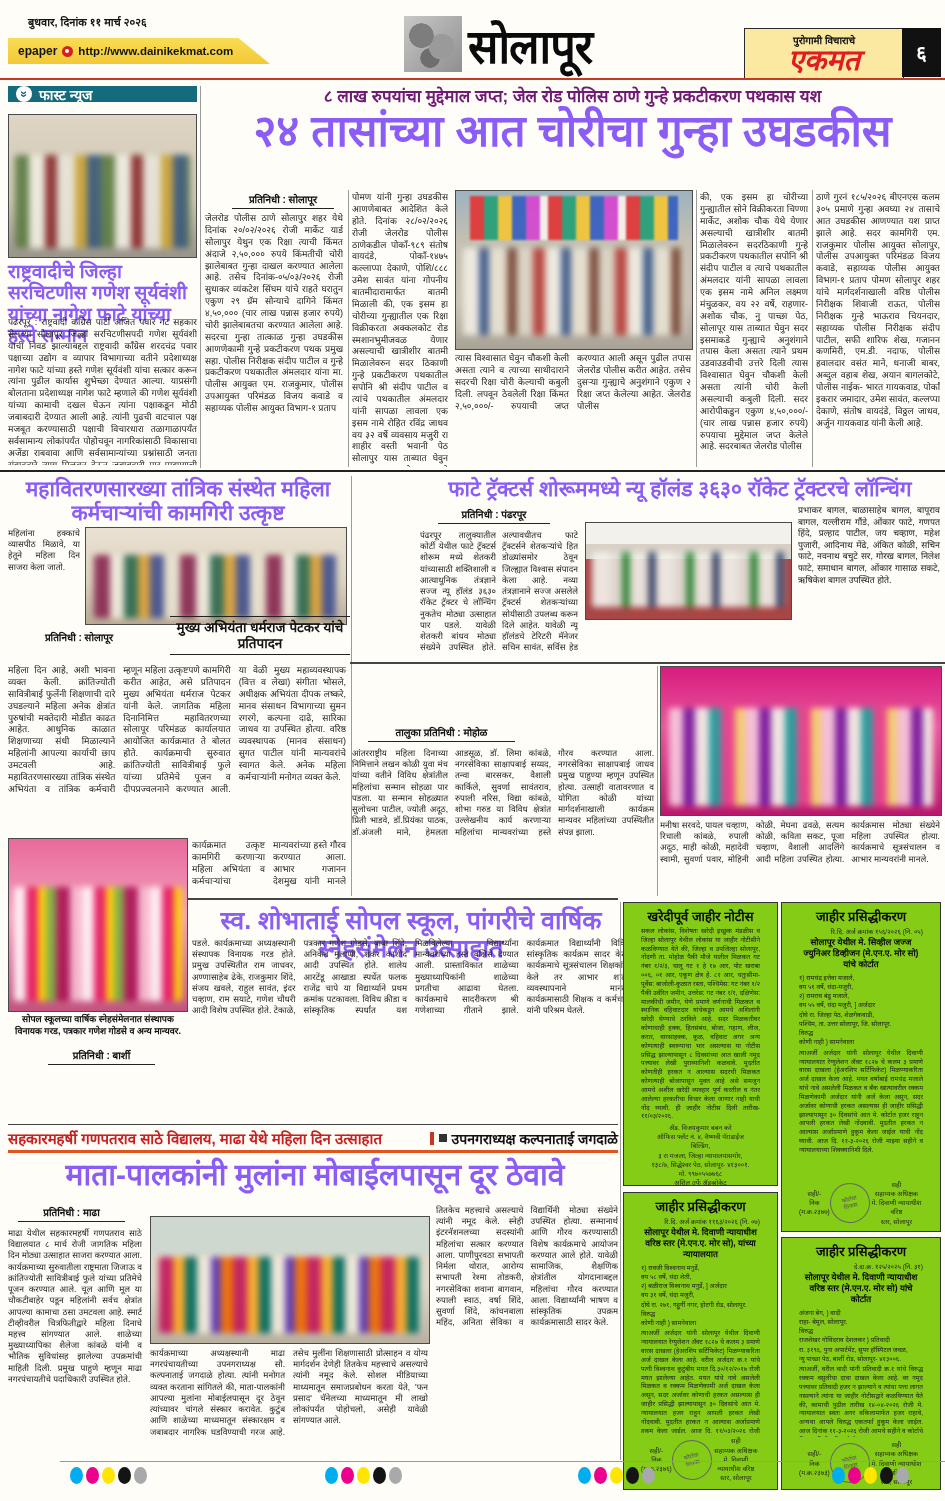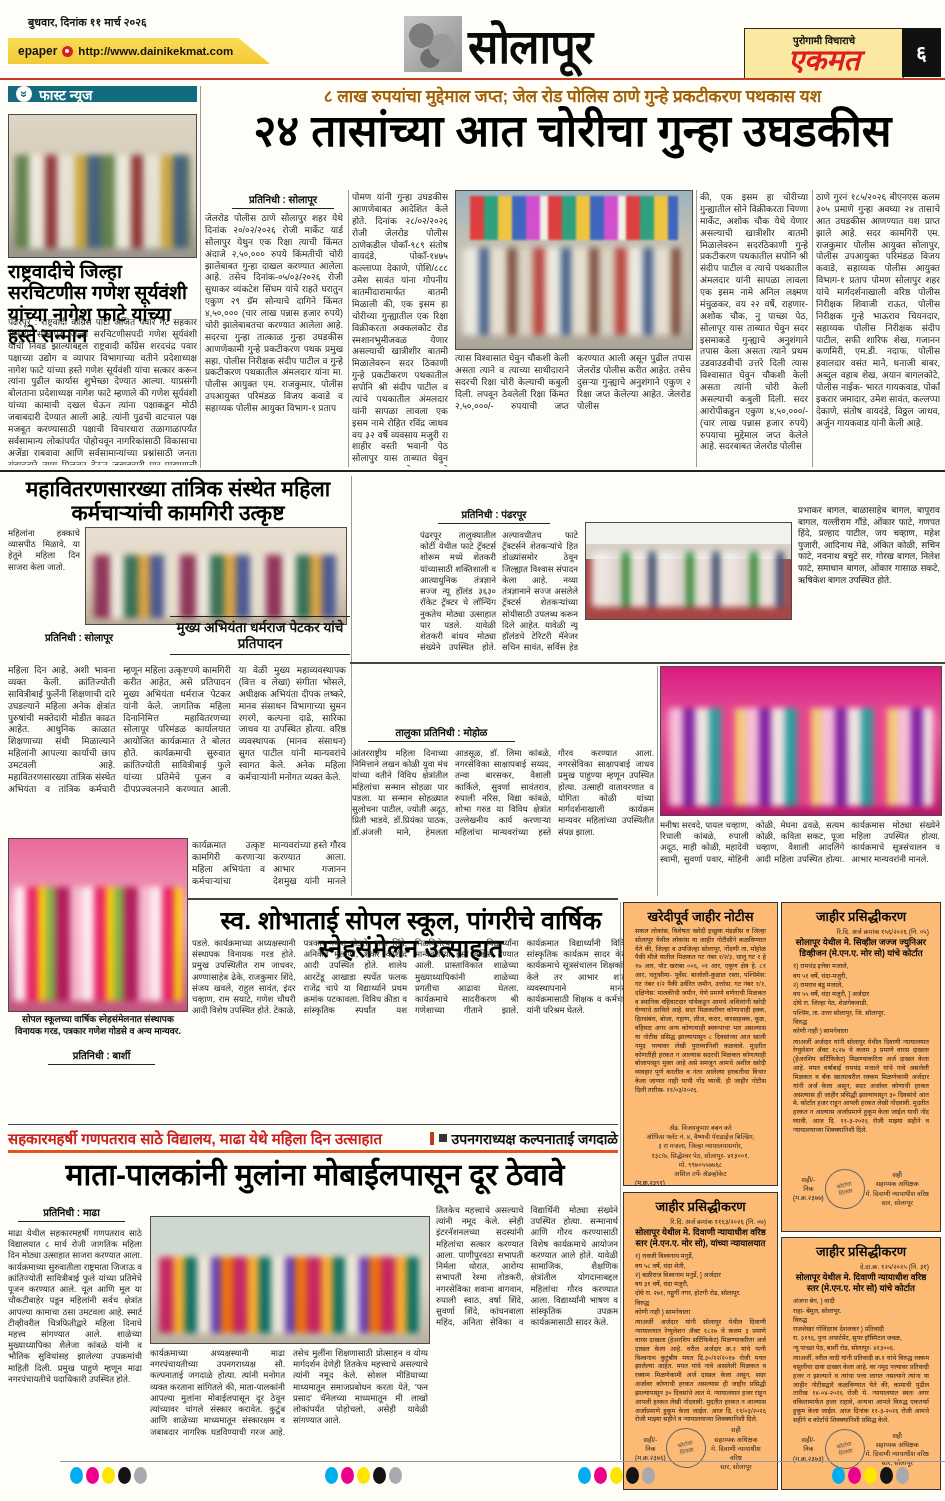--- a/index.html
+++ b/index.html
@@ -2,21 +2,21 @@
 <html><head>
 <meta charset="utf-8">
 <style>
   html,body{margin:0;padding:0;background:#e9e9e9}
   .page{position:relative;width:945px;height:1501px;background:#fffdf8;margin:0 auto;
         font-family:"Liberation Sans","DejaVu Sans",sans-serif;color:#141414;overflow:hidden}
   .abs{position:absolute}
   .just{text-align:justify}
   .body-txt{font-size:9px;line-height:1.32;color:#222;overflow:hidden}
   .tiny-txt{font-size:6.4px;line-height:1.38;color:#222;overflow:hidden;text-align:justify}
-  .headline{font-weight:800;color:#000000;line-height:1.12;text-align:center}
+  .headline{font-weight:800;color:#8b5cf6;line-height:1.12;text-align:center}
   .byline{font-weight:bold;font-size:10px;text-align:center;border-bottom:1.5px solid #222;padding:1px 6px 2px;color:#111}
   .caption{font-weight:bold;font-size:9.5px;line-height:1.3;text-align:center;color:#111}
   .vrule{position:absolute;width:1px;background:#9b9b9b}
   .hrule{position:absolute;background:#444}
   .photo{position:absolute;border:1px solid #4a4a4a;overflow:hidden}
   .photo::before{content:"";position:absolute;left:3%;right:3%;top:28%;bottom:6%;filter:blur(3px);opacity:.92;border-radius:3px}
   .ph-fast{background:linear-gradient(180deg,#ded5c4,#cfc6b4 60%,#9a948a)}
   .ph-fast::before{background:repeating-linear-gradient(90deg,#5e7d46 0 14px,#efece0 14px 30px,#8c2f2f 30px 42px,#e8e4d8 42px 60px,#caa43a 60px 72px,#3b5a7a 72px 86px)}
   .ph-main{background:linear-gradient(180deg,#9db3c0 0,#c3bfb2 30%,#c9c2b4 70%,#a9a296 100%)}
   .ph-main::before{top:36%;bottom:9%;background:repeating-linear-gradient(90deg,#f0ede4 0 16px,#3d5a8a 16px 26px,#e8e2d2 26px 44px,#7a4a3a 44px 54px,#dcd6c6 54px 70px,#b8413a 70px 82px)}
@@ -25,21 +25,21 @@
   .ph-mv{background:linear-gradient(180deg,#e9e1d2,#ddd2bf 55%,#b8ab96)}
   .ph-mv::before{background:repeating-linear-gradient(90deg,#8a2b52 0 16px,#efe9dc 16px 30px,#2e6b50 30px 44px,#d9a13a 44px 56px,#44518f 56px 70px,#e8e0d0 70px 86px)}
   .ph-ft{background:linear-gradient(180deg,#f3f1ec 0 22%,#d8cfc6 22% 38%,#a84545 38% 100%)}
   .ph-ft::before{top:30%;bottom:12%;background:repeating-linear-gradient(90deg,#f4f2ec 0 18px,#e4e2da 18px 30px,#2e8b3a 30px 38px,#f0eee6 38px 56px,#364a6e 56px 64px)}
   .ph-lk{background:linear-gradient(180deg,#d81b7f,#e8569b 40%,#b8186b)}
   .ph-lk::before{background:repeating-linear-gradient(90deg,#f7c8dd 0 14px,#7a1fa2 14px 26px,#f2f0e8 26px 40px,#20a39e 40px 52px,#e8458c 52px 66px,#f5d76e 66px 76px)}
   .ph-sp{background:linear-gradient(180deg,#e86a9a,#f3a0bd 45%,#c2547e)}
   .ph-sp::before{background:repeating-linear-gradient(90deg,#fff3f6 0 12px,#e91e63 12px 24px,#ffd700 24px 32px,#7cb342 32px 42px,#ad1457 42px 56px,#f8bbd0 56px 68px)}
   .ph-md{background:linear-gradient(180deg,#cfd8cf 0 30%,#ded6c6 30% 55%,#b9b0a0)}
   .ph-md::before{top:32%;bottom:8%;background:repeating-linear-gradient(90deg,#c2185b 0 14px,#f9a825 14px 26px,#00695c 26px 38px,#efe9db 38px 52px,#5e35b1 52px 62px,#ef6c00 62px 74px)}
-  .notice{position:absolute;border:1.2px solid #333;background:#fdba74;padding:4px 11px;box-sizing:border-box;overflow:hidden}
+  .notice{position:absolute;border:1.2px solid #333;background:#84cc16;padding:4px 17px;box-sizing:border-box;overflow:hidden}
   .notice-title{font-weight:800;font-size:13px;text-align:center;color:#0b0b0b;margin-bottom:2px}
   .case-no{font-size:6.6px;text-align:right;color:#222}
   .court{font-weight:bold;font-size:8.6px;text-align:center;line-height:1.3;color:#0b0b0b;margin:1px 0 2px}
   .parties{font-size:6.4px;line-height:1.45;white-space:pre-line;color:#222}
   .sig-row{display:flex;justify-content:space-between;align-items:center;margin-top:3px}
   .sig{font-size:6.6px;line-height:1.4;white-space:pre-line;text-align:center;color:#222}
   .stamp{width:38px;height:38px;border:1.4px solid #666;border-radius:50%;display:flex;align-items:center;justify-content:center;
          text-align:center;font-size:5.6px;line-height:1.25;transform:rotate(-14deg);color:#555;white-space:pre-line;flex:0 0 auto}
   .ref-no{font-size:6.4px;color:#222}
   .teal-box{background:#156b7e;color:#fff;display:flex;align-items:center;gap:7px;padding:0 8px;box-sizing:border-box}
@@ -75,21 +75,21 @@
   </div>
   <div class="abs map-art" style="left:404px;top:16px;width:58px;height:56px"></div>
   <div class="abs" style="left:468px;top:14px;font-size:45px;font-weight:800;letter-spacing:-1px;color:#0a0a0a;transform:scaleY(1.05)">सोलापूर</div>
   <div class="abs brand-box" style="left:744px;top:28px;width:158px;height:49px">
     <div style="font-size:10px;font-weight:bold;color:#111">पुरोगामी विचाराचे</div>
     <div style="font-size:29px;font-weight:800;font-style:italic;color:#e01b22;line-height:.95">एकमत</div>
   </div>
   <div class="abs" style="left:902px;top:28px;width:39px;height:49px;background:#111;color:#fff;display:flex;align-items:center;justify-content:center;font-size:20px;font-weight:bold">६</div>
   <div class="hrule" style="left:0;top:78px;width:945px;height:2px;background:#c23b22"></div>
 
-  <div class="abs" style="left:205px;top:84px;width:735px;text-align:center;font-size:17px;font-weight:800;color:#a16207">८ लाख रुपयांचा मुद्देमाल जप्त; जेल रोड पोलिस ठाणे गुन्हे प्रकटीकरण पथकास यश</div>
+  <div class="abs" style="left:205px;top:84px;width:735px;text-align:center;font-size:17px;font-weight:800;color:#701a75">८ लाख रुपयांचा मुद्देमाल जप्त; जेल रोड पोलिस ठाणे गुन्हे प्रकटीकरण पथकास यश</div>
 
   <div class="abs teal-box" style="left:8px;top:86px;width:189px;height:16px">
     <span class="chev-circle">
         <span>»</span>
       </span>
     <span style="font-weight:800;font-size:14px">फास्ट न्यूज</span>
   </div>
   <div class="photo ph-fast" style="left:8px;top:114px;width:187px;height:142px"></div>
   <div class="abs headline" style="left:8px;top:261px;width:189px;font-size:19px;text-align:left">राष्ट्रवादीचे जिल्हा सरचिटणीस गणेश सूर्यवंशी यांच्या नागेश फाटे यांच्या हस्ते सन्मान</div>
   <div class="abs body-txt just" style="left:8px;top:317px;width:189px;height:148px">पंढरपूर : राष्ट्रवादी काँग्रेस पार्टी अजित पवार गट सहकार सेलच्या सोलापूर जिल्हा सरचिटणीसपदी गणेश सूर्यवंशी यांची निवड झाल्याबद्दल राष्ट्रवादी काँग्रेस शरदचंद्र पवार पक्षाच्या उद्योग व व्यापार विभागाच्या वतीने प्रदेशाध्यक्ष नागेश फाटे यांच्या हस्ते गणेश सूर्यवंशी यांचा सत्कार करून त्यांना पुढील कार्यास शुभेच्छा देण्यात आल्या. याप्रसंगी बोलताना प्रदेशाध्यक्ष नागेश फाटे म्हणाले की गणेश सूर्यवंशी यांच्या कामाची दखल घेऊन त्यांना पक्षाकडून मोठी जबाबदारी देण्यात आली आहे. त्यांनी पुढची वाटचाल पक्ष मजबूत करण्यासाठी पक्षाची विचारधारा तळागाळापर्यंत सर्वसामान्य लोकांपर्यंत पोहोचवून नागरिकांसाठी विकासाचा अजेंडा राबवावा आणि सर्वसामान्यांच्या प्रश्नांसाठी जनता संवादद्वारे न्याय मिळवून देऊन जबाबदारी पार पाडण्याची अपेक्षा व्यक्त करत शुभेच्छा दिल्या. यावेळी श्रीरंग बागल, उद्योजक नवनाथ बनुटे, गणेश दुरूतकर, डॉ. रमेश फाटे, संजय बागल, बाळासाहेब देशमुख, संग्राम कापसे उपस्थित होते.</div>
@@ -111,20 +111,21 @@
   <div class="abs body-txt just" style="left:8px;top:528px;width:72px;height:96px;font-size:8.5px">महिलांना हक्काचे व्यासपीठ मिळावे, या हेतूने महिला दिन साजरा केला जातो.</div>
   <div class="abs headline" style="left:8px;top:477px;width:340px;font-size:21px">महावितरणसारख्या तांत्रिक संस्थेत महिला कर्मचाऱ्यांची कामगिरी उत्कृष्ट</div>
   <div class="photo ph-mv" style="left:85px;top:527px;width:260px;height:96px"></div>
   <div class="abs byline" style="left:18px;top:629px;width:110px;border-bottom:none">प्रतिनिधी : सोलापूर</div>
   <div class="abs" style="left:170px;top:616px;width:176px;border-top:1.5px solid #222;border-bottom:1.5px solid #222;padding:3px 2px;
        font-weight:800;font-size:13.5px;text-align:center;line-height:1.15">मुख्य अभियंता धर्मराज पेटकर यांचे प्रतिपादन</div>
   <div class="abs body-txt just" style="left:8px;top:665px;width:338px;height:170px;column-count:3;column-gap:8px">महिला दिन आहे, अशी भावना व्यक्त केली. क्रांतिज्योती सावित्रीबाई फुलेंनी शिक्षणाची दारे उघडल्याने महिला अनेक क्षेत्रांत पुरुषांची मक्तेदारी मोडीत काढत आहेत. आधुनिक काळात शिक्षणाच्या संधी मिळाल्याने महिलांनी आपल्या कार्याची छाप उमटवली आहे. महावितरणसारख्या तांत्रिक संस्थेत अभियंता व तांत्रिक कर्मचारी म्हणून महिला उत्कृष्टपणे कामगिरी करीत आहेत, असे प्रतिपादन मुख्य अभियंता धर्मराज पेटकर यांनी केले. जागतिक महिला दिनानिमित्त महावितरणच्या सोलापूर परिमंडळ कार्यालयात आयोजित कार्यक्रमात ते बोलत होते. कार्यक्रमाची सुरुवात क्रांतिज्योती सावित्रीबाई फुले यांच्या प्रतिमेचे पूजन व दीपप्रज्वलनाने करण्यात आली. या वेळी मुख्य महाव्यवस्थापक (वित्त व लेखा) संगीता भोसले, अधीक्षक अभियंता दीपक लष्करे, मानव संसाधन विभागाच्या सुमन रगरगे, कल्पना दाढे, सारिका जाधव या उपस्थित होत्या. वरिष्ठ व्यवस्थापक (मानव संसाधन) सुगत पाटील यांनी मान्यवरांचे स्वागत केले. अनेक महिला कर्मचाऱ्यांनी मनोगत व्यक्त केले.</div>
   <div class="abs body-txt just" style="left:192px;top:840px;width:154px;height:56px;column-count:2;column-gap:8px">कार्यक्रमात उत्कृष्ट कामगिरी करणाऱ्या महिला अभियंता व कर्मचाऱ्यांचा मान्यवरांच्या हस्ते गौरव करण्यात आला. आभार गजानन देशमुख यांनी मानले तर सूत्रसंचालन अर्चना कुलकर्णी यांनी केले.</div>
   <div class="vrule" style="left:351px;top:476px;height:420px"></div>
 
+  <div class="abs headline" style="left:420px;top:477px;width:520px;font-size:21px">फाटे ट्रॅक्टर्स शोरूममध्ये न्यू हॉलंड ३६३० रॉकेट ट्रॅक्टरचे लॉन्चिंग</div>
   <div class="abs byline" style="left:438px;top:506px;width:100px">प्रतिनिधी : पंढरपूर</div>
   <div class="abs body-txt just" style="left:420px;top:530px;width:158px;height:132px;column-count:2;column-gap:6px;font-size:8.5px">पंढरपूर तालुक्यातील कोर्टी येथील फाटे ट्रॅक्टर्स शोरूम मध्ये शेतकरी यांच्यासाठी शक्तिशाली व आत्याधुनिक तंत्रज्ञाने सज्ज न्यू हॉलंड ३६३० रॉकेट ट्रॅक्टर चे लॉन्चिंग नुकतेच मोठ्या उत्साहात पार पडले. यावेळी शेतकरी बांधव मोठ्या संख्येने उपस्थित होते. अल्पावधीतच फाटे ट्रॅक्टर्सने शेतकऱ्यांचे हित डोळ्यांसमोर ठेवून जिल्ह्यात विश्वास संपादन केला आहे. नव्या तंत्रज्ञानाने सज्ज असलेले ट्रॅक्टर्स शेतकऱ्यांच्या सोयीसाठी उपलब्ध करून दिले आहेत. यावेळी न्यू हॉलंडचे टेरिटरी मॅनेजर सचिन सावंत, सर्विस हेड टेरिटरी तिवारी, राष्ट्रवादी काँग्रेस शरदचंद्र पवार पक्षाचे उद्योग व व्यापार विभागाचे प्रदेशाध्यक्ष नागेश फाटे यांच्यासह अनेक मान्यवर व शेतकरी उपस्थित होते.</div>
   <div class="photo ph-ft" style="left:585px;top:522px;width:205px;height:96px"></div>
   <div class="abs body-txt just" style="left:798px;top:505px;width:142px;height:152px;font-size:8.8px">प्रभाकर बागल, बाळासाहेब बागल, बापूराव बागल, यल्लीराम गौंडे, ओंकार फाटे, गणपत हिंदे, प्रल्हाद पाटील, जय चव्हाण, महेश पुजारी, आदिनाथ मेंढे, अंकित कोळी, सचिन फाटे, नवनाथ बचुटे सर, गोरख बागल, निलेश फाटे, समाधान बागल, ओंकार गासाळ सकटे, ऋषिकेश बागल उपस्थित होते.</div>
   <div class="hrule" style="left:350px;top:662px;width:595px;height:1.5px"></div>
 
   <div class="abs byline" style="left:368px;top:724px;width:135px">तालुका प्रतिनिधी : मोहोळ</div>
   <div class="abs body-txt just" style="left:352px;top:748px;width:302px;height:148px;column-count:3;column-gap:7px;font-size:8.5px">आंतरराष्ट्रीय महिला दिनाच्या निमित्ताने लखन कोळी युवा मंच यांच्या वतीने विविध क्षेत्रांतील महिलांचा सन्मान सोहळा पार पडला. या सन्मान सोहळ्यात सुलोचना पाटील, ज्योती अदूठ, प्रिती भाडवे, डॉ.प्रियंका पाठक, डॉ.अंजली माने, हेमलता आडसूळ, डॉ. लिमा कांबळे, नगरसेविका साक्षापबाई सय्यद, तन्वा बारसकर, वैशाली कार्किले, सुवर्णा सावंतराव, रुपाली नरिस, विद्या कांबळे, शोभा गरुड या विविध क्षेत्रांत उल्लेखनीय कार्य करणाऱ्या महिलांचा मान्यवरांच्या हस्ते गौरव करण्यात आला. नगरसेविका साक्षापबाई जाधव प्रमुख पाहुण्या म्हणून उपस्थित होत्या. उत्साही वातावरणात व योगिता कोळी यांच्या मार्गदर्शनाखाली कार्यक्रम मान्यवर महिलांच्या उपस्थितीत संपन्न झाला.</div>
   <div class="photo ph-lk" style="left:660px;top:666px;width:280px;height:148px"></div>
   <div class="abs body-txt just" style="left:660px;top:820px;width:280px;height:76px;column-count:3;column-gap:7px;font-size:8.5px">मनीषा सरवदे, पायल चव्हाण, रिचाली कांबळे, रुपाली अदूठ, माही कोळी, महादेवी स्वामी, सुवर्णा पवार, मोहिनी कोळी, मेघना ढवळे, सत्यम कोळी, कविता सकट, पूजा चव्हाण, वैशाली आदलिंगे आदी महिला उपस्थित होत्या. कार्यक्रमास मोठ्या संख्येने महिला उपस्थित होत्या. कार्यक्रमाचे सूत्रसंचालन व आभार मान्यवरांनी मानले.</div>

